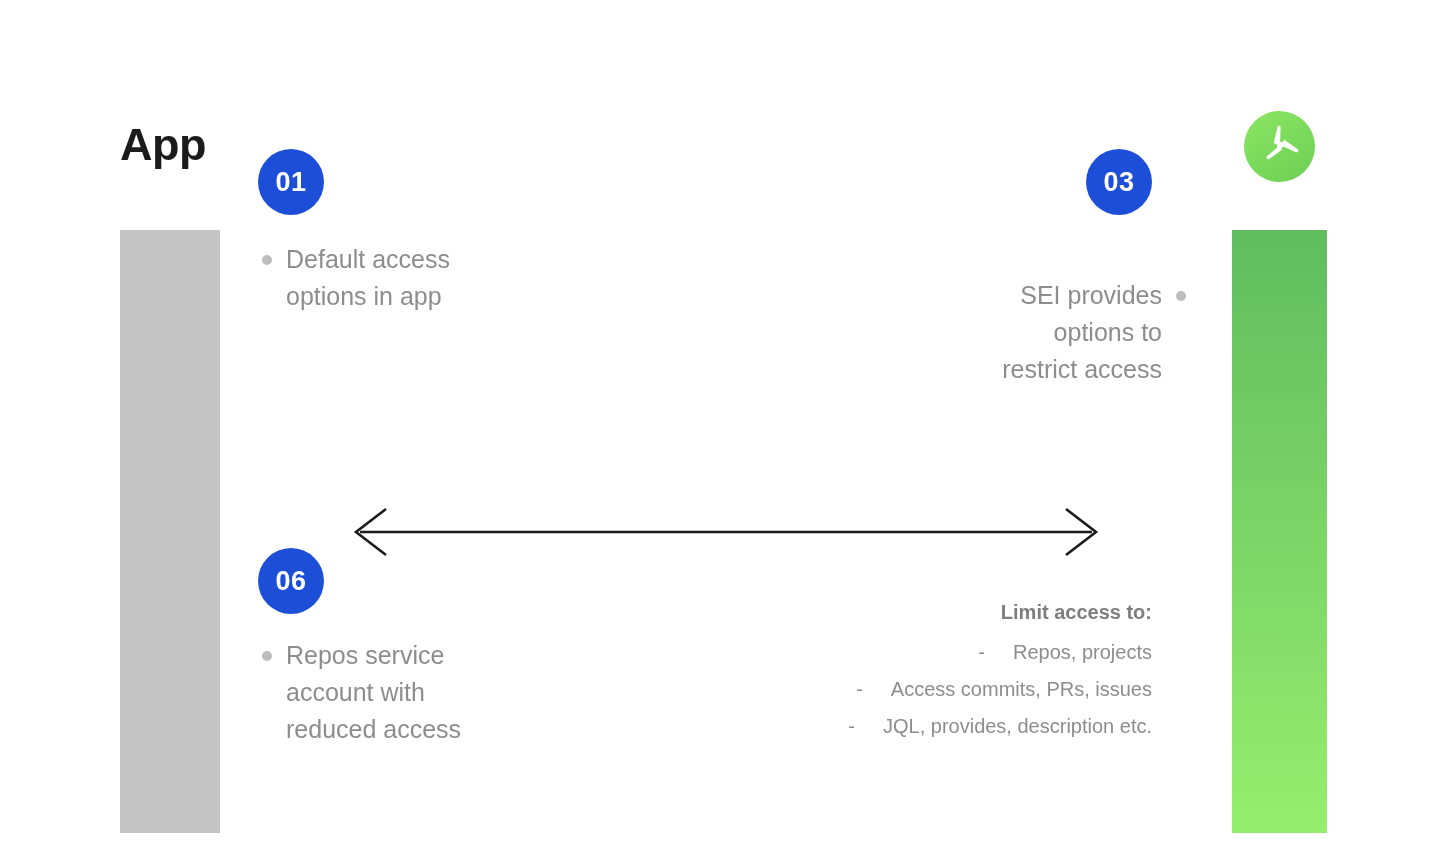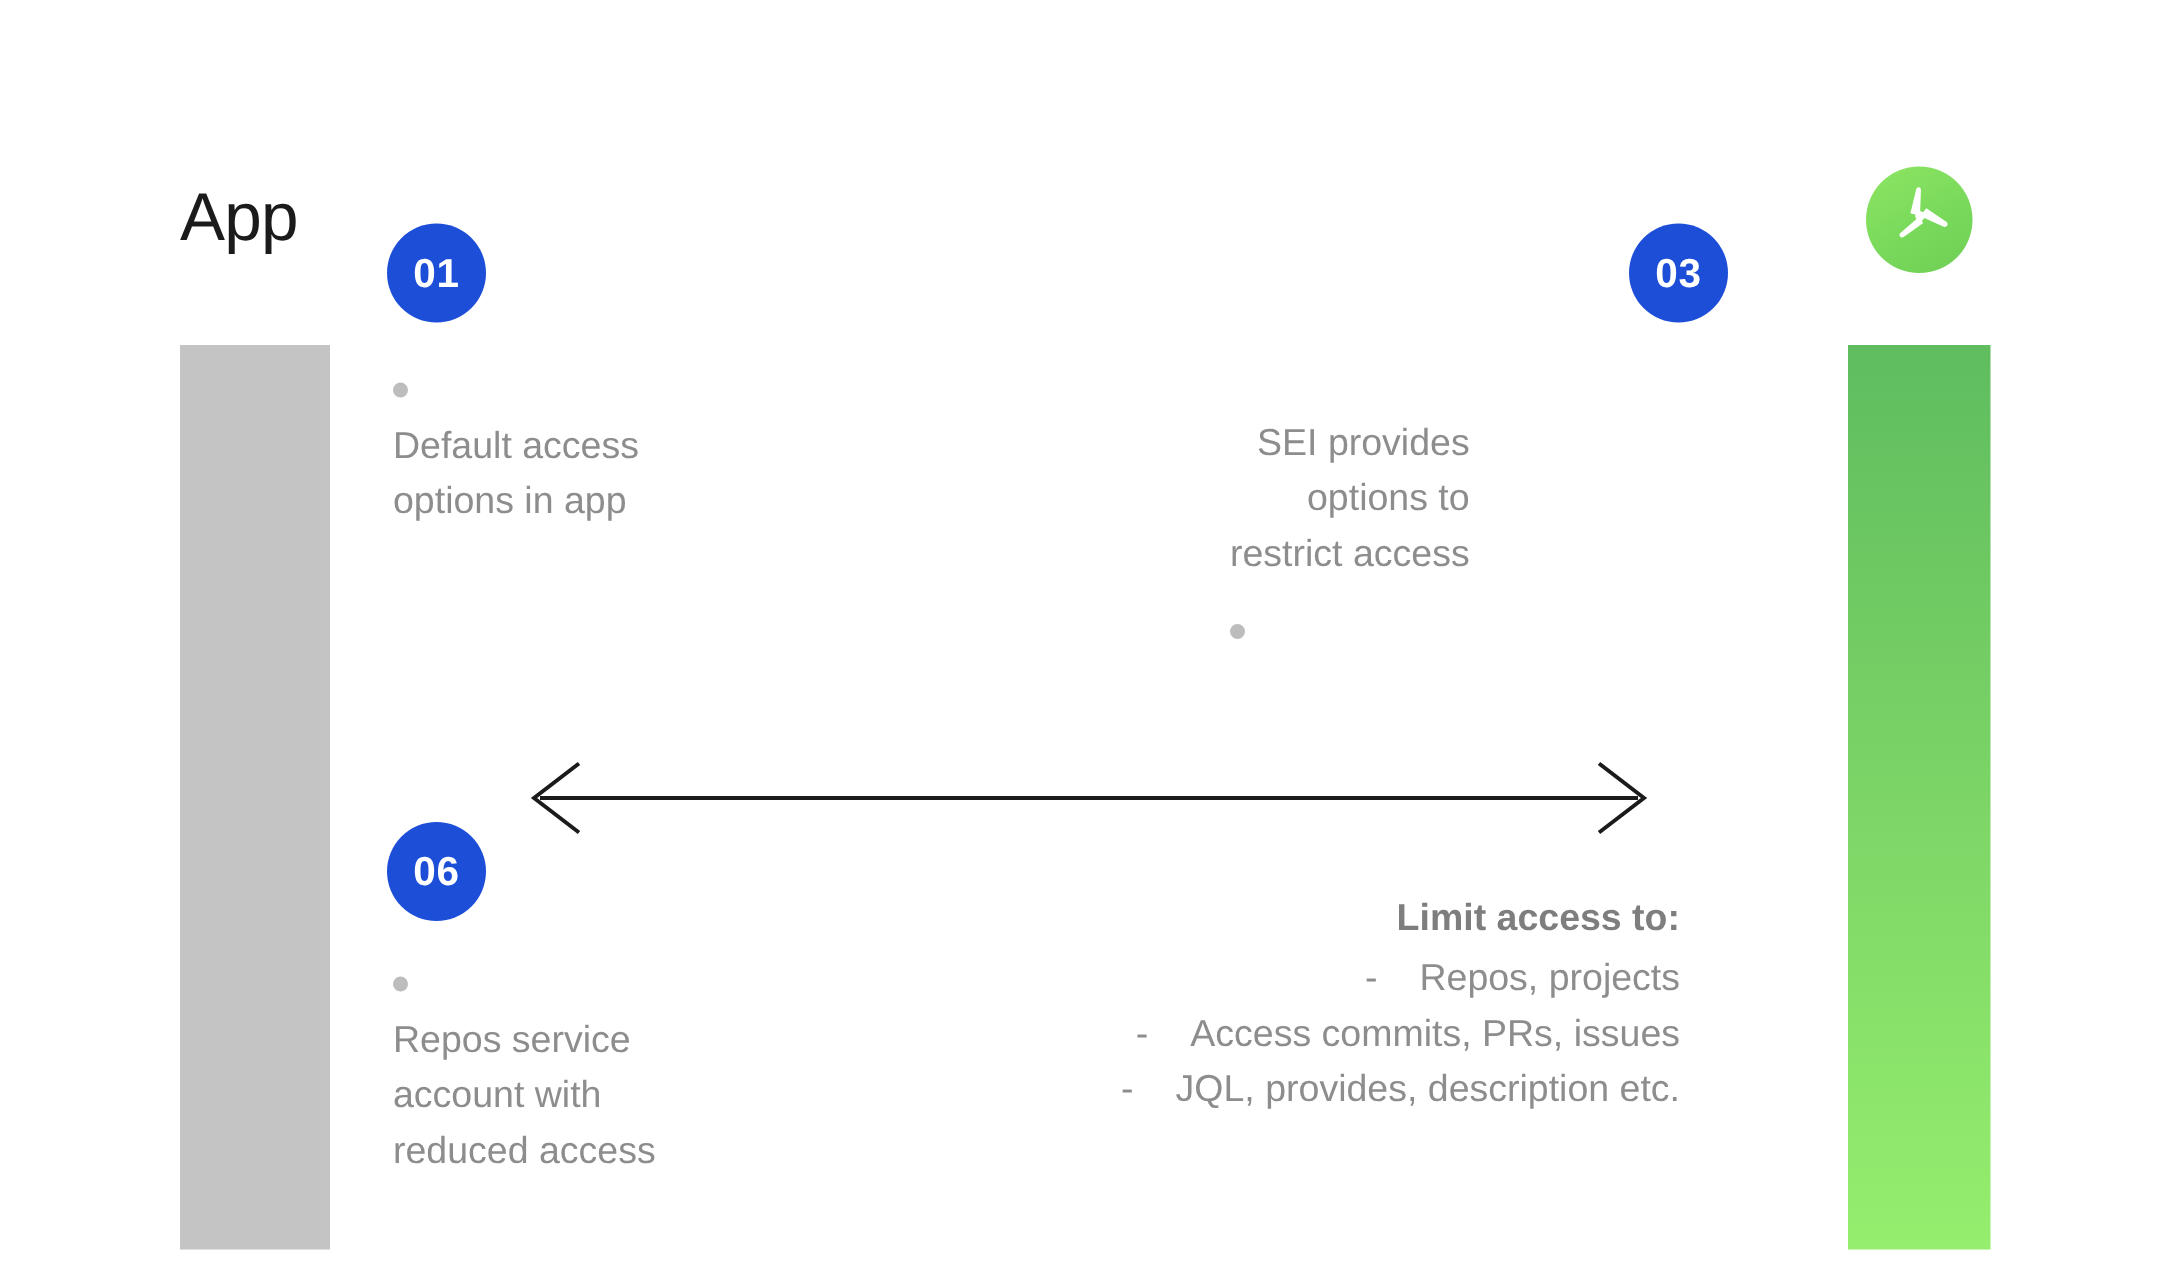--- a/index.html
+++ b/index.html
@@ -17,21 +17,21 @@
   }
 
   
   .app-title {
     position: absolute;
     left: 120px;
     top: 122px;
     font-size: 45px;
     line-height: 1;
     color: #1b1b1b;
-    font-weight: 400;
+    font-weight: 700;
     letter-spacing: -0.5px;
   }
 
   
   .left-bar {
     position: absolute;
     left: 120px;
     top: 230px;
     width: 100px;
     height: 603px;
@@ -93,21 +93,20 @@
     height: 10px;
     border-radius: 50%;
     background: #bdbdbd;
     display: inline-block;
     flex: 0 0 auto;
   }
   .bullet-row {
     display: flex;
     align-items: flex-start;
     gap: 14px;
-    flex-direction: column;
   }
   .bullet-row.right {
     justify-content: flex-end;
   }
   .bullet-row .dot { margin-top: 14px; }
 
   #block-01 { left: 262px; top: 241px; width: 330px; text-align: left; }
   #block-02 { left: 262px; top: 637px; width: 330px; text-align: left; }
   #block-03 { left: 820px; top: 241px; width: 366px; text-align: right; margin-top: 36px; }
 
@@ -116,25 +115,25 @@
     position: absolute;
     left: 350px;
     top: 503px;
     width: 752px;
     height: 58px;
   }
 
   
   .limit-list {
     position: absolute;
-    left: 568px;
+    left: 600px;
     top: 594px;
     width: 552px;
     text-align: right;
-    font-size: 25px;
+    font-size: 20px;
     line-height: 37px;
     color: #8d8d8d;
   }
   .limit-list .heading {
     font-weight: 700;
     color: #7e7e7e;
     margin-bottom: 3px;
   }
   .limit-list .li {
     display: flex;

